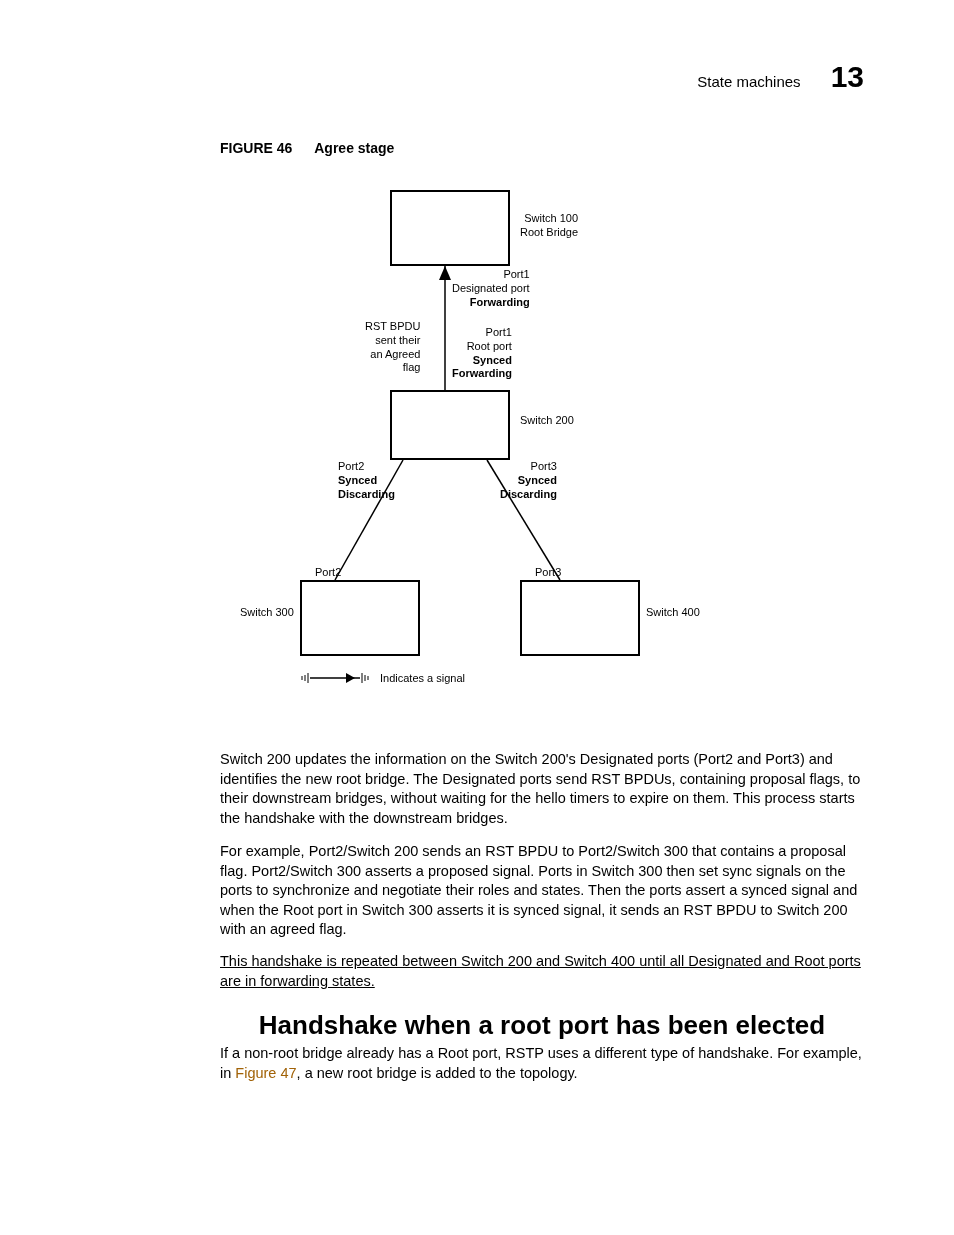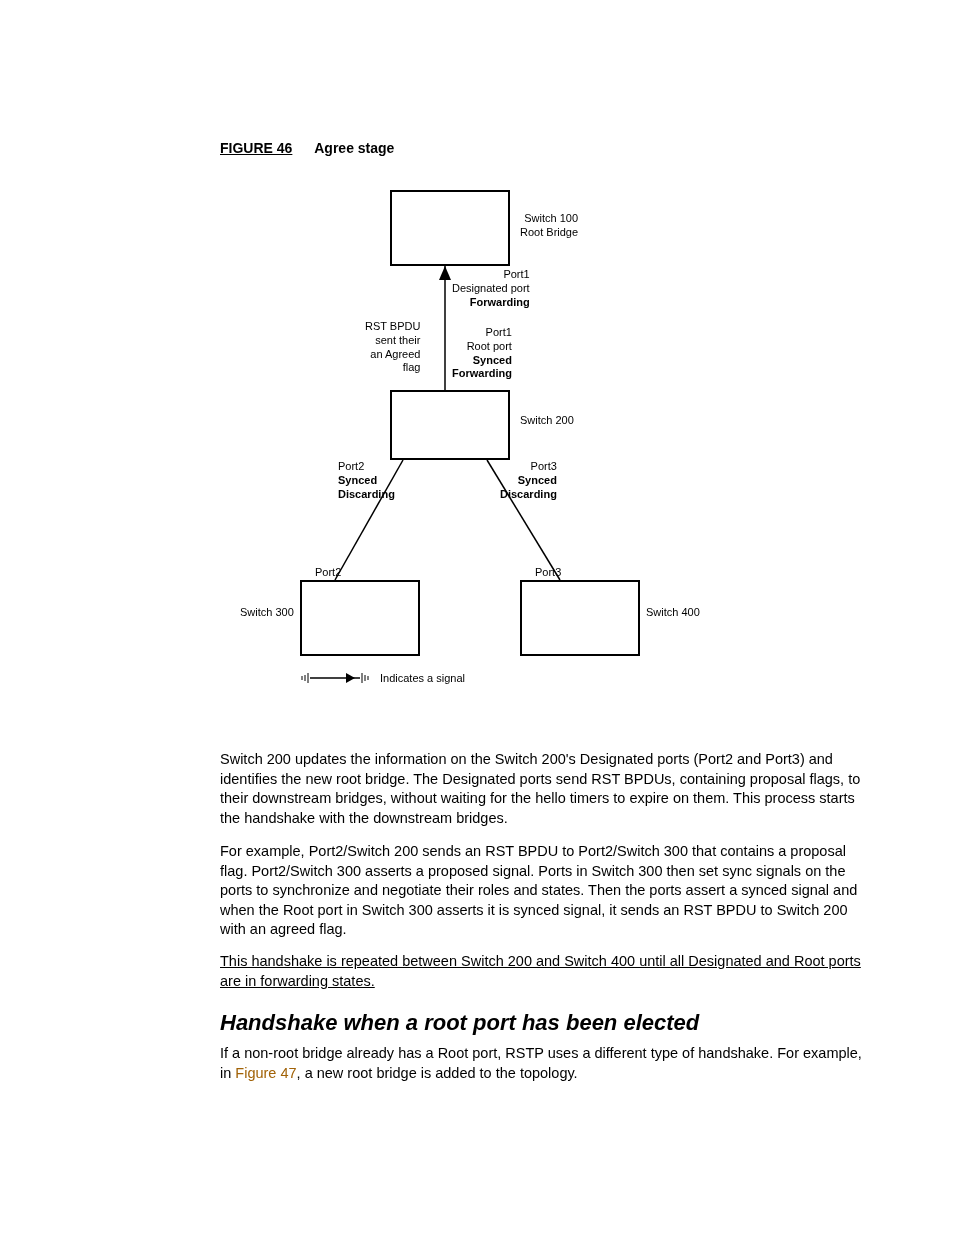--- a/index.html
+++ b/index.html
@@ -31,21 +31,21 @@
   .header-num {
     font-size: 30px;
     font-weight: bold;
   }
   .figure-caption {
     position: absolute;
     top: 140px;
     left: 220px;
     font-size: 14px;
   }
-  .figure-caption .fig-label { font-weight: bold; margin-right: 18px; text-decoration: underline; }
+  .figure-caption .fig-label { font-weight: bold; margin-right: 18px; }
   .figure-caption .fig-title { font-weight: bold; }
   .diagram {
     position: absolute;
     top: 180px;
     left: 220px;
     width: 644px;
     height: 520px;
   }
   .box {
     position: absolute;
@@ -68,31 +68,35 @@
     height: 520px;
   }
   .body-text {
     position: absolute;
     left: 220px;
     width: 644px;
     font-size: 14.5px;
     line-height: 1.35;
   }
   .h2-italic {
-    font-style: italic;
     font-weight: bold;
-    font-size: 22px;
+    font-size: 26px;
+    text-align: center;
   }
   .link { color: #a16207; }
 </style>
 </head>
 <body>
 
 <div class="page">
 
+  <div class="header-row">
+    <span class="header-title">State machines</span>
+    <span class="header-num">13</span>
+  </div>
 
   <div class="figure-caption">
     <span class="fig-label">FIGURE 46</span>
     <span class="fig-title">Agree stage</span>
   </div>
 
   <div class="diagram">
     <svg class="lines">
 
       <line x1="225" y1="86" x2="225" y2="210" stroke="#000" stroke-width="1.5"></line>

